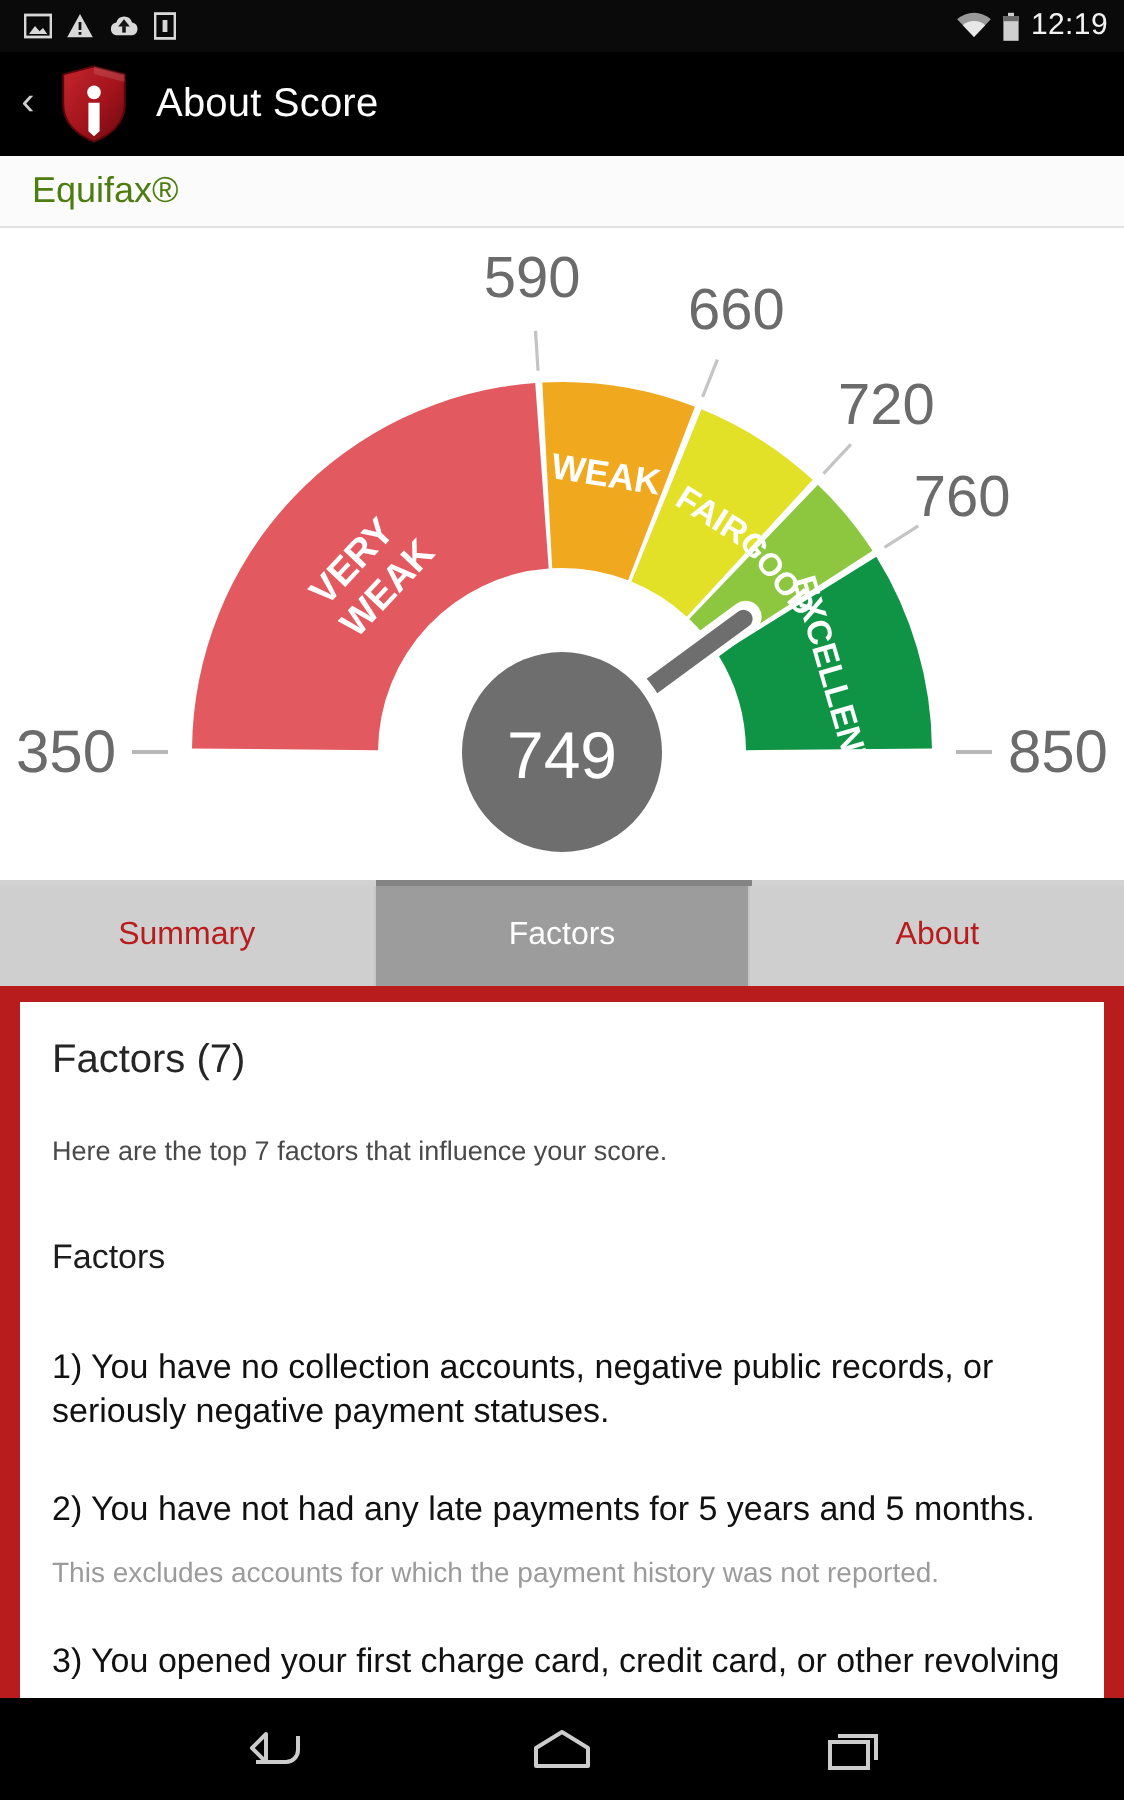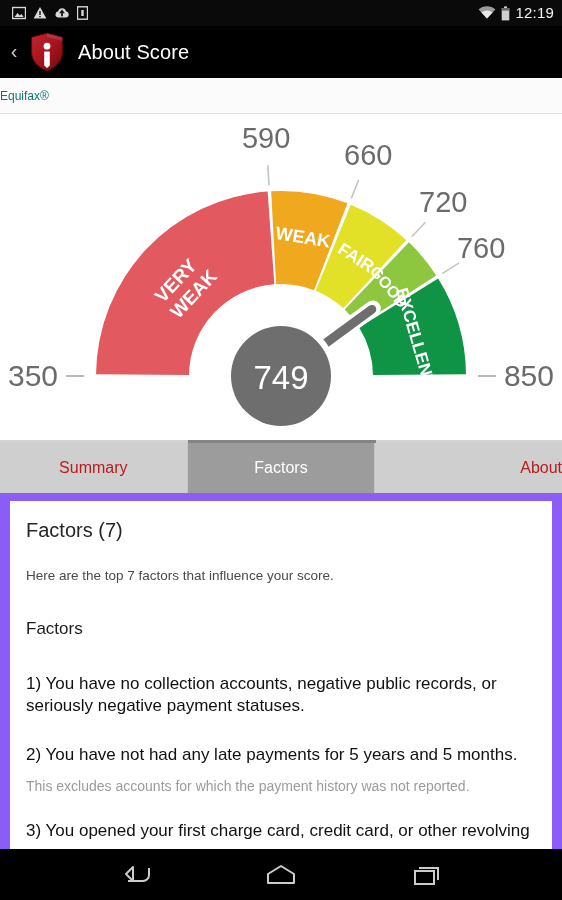--- a/index.html
+++ b/index.html
@@ -52,21 +52,21 @@
 
   
   .bureau-strip {
     position: absolute; top: 78px; left: 0;
     width: 562px; height: 36px;
     background: #fbfbfb;
     border-bottom: 1px solid #e2e2e2;
     display: flex; align-items: center;
   }
   .bureau-label {
-    font-size: 12px; color: #0f766e;
+    margin-left: 16px; font-size: 18px; color: #4d7c0f;
   }
 
   
   .gauge-panel {
     position: absolute; top: 114px; left: 0;
     width: 562px; height: 328px;
     background: #ffffff;
     overflow: hidden;
   }
   .gauge-svg { display: block; }
@@ -90,37 +90,37 @@
   }
   .tab {
     flex: 1 1 0;
     display: flex; align-items: center; justify-content: center;
     font-size: 16px; color: #b91c1c;
     background: #cfcfcf;
     position: relative;
     cursor: pointer;
     border-right: 1px solid #c6c6c6;
   }
-  .tab:last-child { border-right: none; justify-content: flex-end; }
+  .tab:last-child { border-right: none; }
   .tab.active {
     background: #9c9c9c; color: #ffffff;
   }
   .tab.active::after {
     content: ""; position: absolute;
     bottom: -9px; left: 50%; transform: translateX(-50%);
     border-left: 10px solid transparent;
     border-right: 10px solid transparent;
     border-top: 9px solid #9c9c9c;
   }
 
   
   .content-area {
     position: absolute; top: 493px; left: 0;
     width: 562px; height: 356px;
-    background: #8b5cf6;
+    background: #b91c1c;
     padding: 8px 10px 0 10px;
     overflow: hidden;
   }
   .card {
     width: 542px;
     background: #ffffff;
     padding: 18px 16px 0 16px;
     height: 348px;
     overflow: hidden;
     position: relative;

